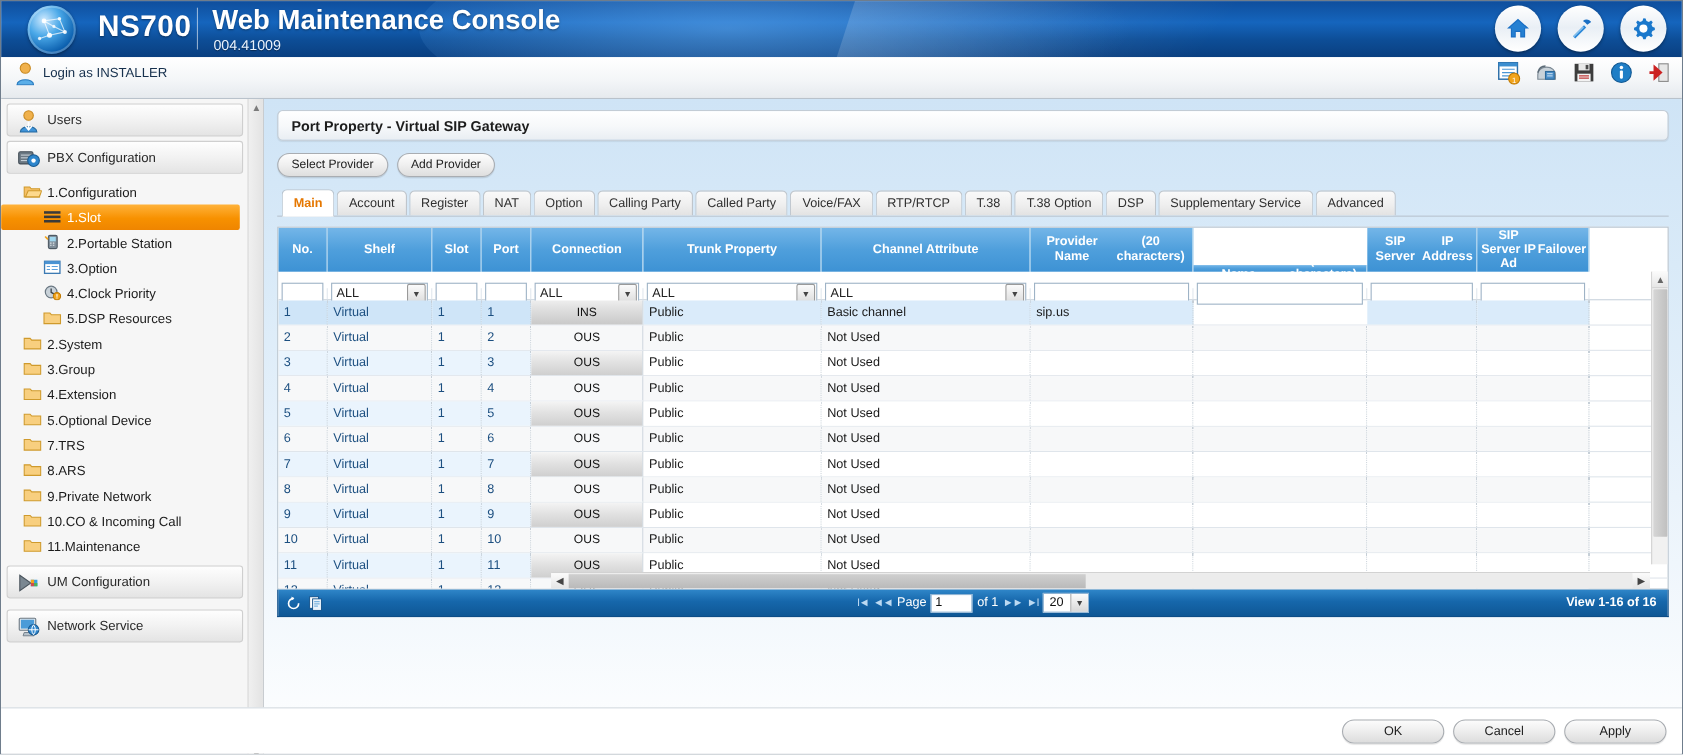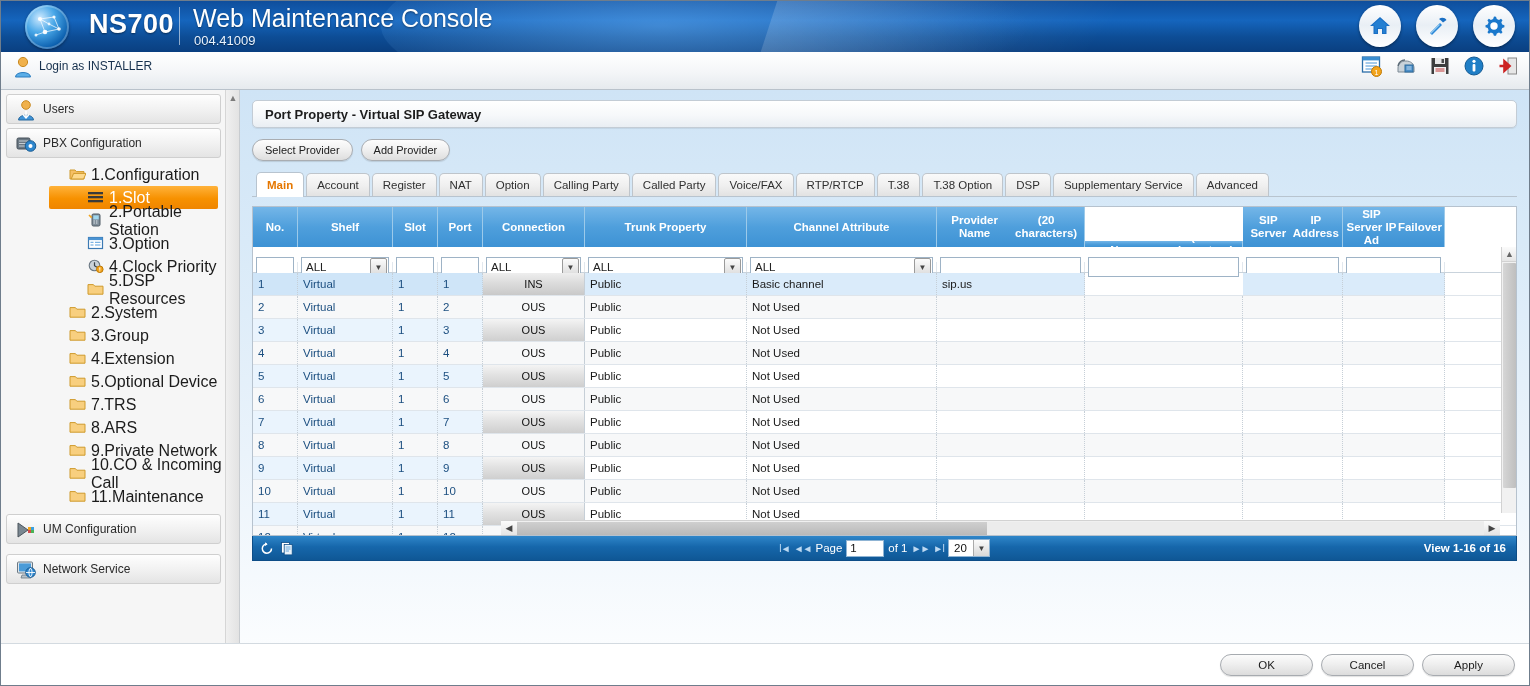--- a/index.html
+++ b/index.html
@@ -47,21 +47,21 @@
     position:absolute; left:88px; top:8px;
     color:#ffffff; font-size:27px; font-weight:bold; letter-spacing:.5px;
     text-shadow: 0 1px 2px rgba(0,0,0,.45);
   }
   .brand-sep {
     position:absolute; left:178px; top:6px; width:1px; height:38px;
     background: rgba(255,255,255,.55);
   }
   .apptitle {
     position:absolute; left:192px; top:3px;
-    color:#ffffff; font-size:25px; font-weight:normal;
+    color:#ffffff; font-size:25px; font-weight:bold;
     text-shadow: 0 1px 2px rgba(0,0,0,.4);
   }
   .appver {
     position:absolute; left:193px; top:32px;
     color:#e8f3ff; font-size:13px;
     text-shadow: 0 1px 1px rgba(0,0,0,.4);
   }
   .hdr-circles { position:absolute; right:14px; top:4px; display:flex; gap:15px; }
   .cbtn {
     width:42px; height:42px; border-radius:50%;
@@ -104,21 +104,21 @@
     background: linear-gradient(180deg,#fefefe 0%,#f2f2f2 50%,#e4e4e4 100%);
     border:1px solid #cfcfcf; border-radius:3px;
     display:flex; align-items:center; cursor:pointer;
   }
   .grp .lbl { margin-left:36px; font-size:12px; color:#2a2a2a; }
   .grp .gi { position:absolute; left:8px; top:4px; width:22px; height:22px; }
 
   .tree { padding:5px 0 0 0; }
   .node {
     position:relative; height:23px; display:flex; align-items:center;
-    padding-left:20px; cursor:pointer; font-size:16px; color:#1b1b1b;margin-left:48px;
+    padding-left:20px; cursor:pointer; font-size:12px; color:#1b1b1b;
   }
   .node .ico { width:17px; height:15px; margin-right:5px; flex:none; position:relative; }
   .node.lvl2 { padding-left:38px; }
   .node.sel {
     background: linear-gradient(180deg,#ffb23a 0%,#f79100 55%,#ef8500 100%);
     color:#ffffff; margin-right:8px; border-radius:2px;
   }
 
   
   .content {

